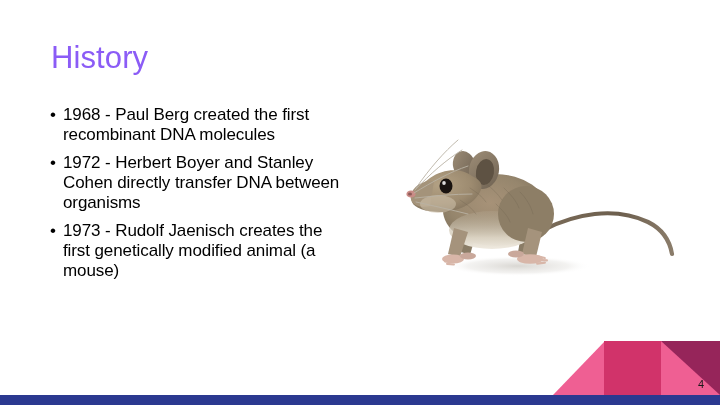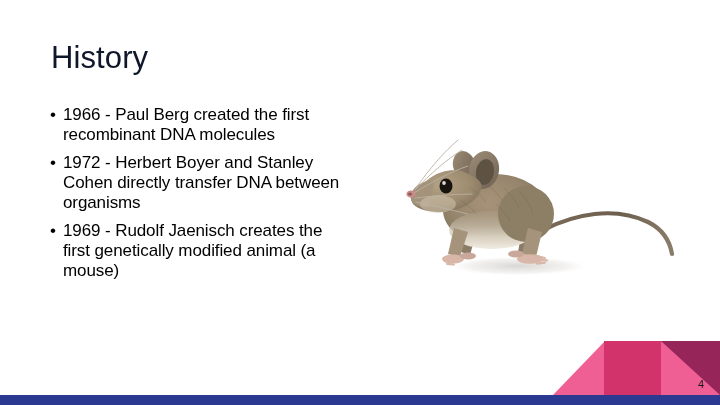--- a/index.html
+++ b/index.html
@@ -22,21 +22,21 @@
   }
 
   
   #slide-title {
     position: absolute;
     left: 51px;
     top: 40px;
     font-size: 31px;
     line-height: 36px;
     font-weight: 400;
-    color: #0f172a;
+    color: #8b5cf6;
     letter-spacing: 0.1px;
     white-space: nowrap;
   }
 
   
   #body-list {
     position: absolute;
     left: 48px;
     top: 105px;
     width: 300px;
@@ -132,29 +132,29 @@
 </head>
 <body>
 
 <div id="slide">
 
   <div id="slide-title">History</div>
 
   <ul id="body-list">
     <li class="bullet-item">
       <span class="bullet-dot">•</span>
-      <span>1966 - Paul Berg created the first recombinant DNA molecules</span>
+      <span>1968 - Paul Berg created the first recombinant DNA molecules</span>
     </li>
     <li class="bullet-item">
       <span class="bullet-dot">•</span>
       <span>1972 - Herbert Boyer and Stanley Cohen directly transfer DNA between organisms</span>
     </li>
     <li class="bullet-item">
       <span class="bullet-dot">•</span>
-      <span>1969 - Rudolf Jaenisch creates the first genetically modified animal (a mouse)</span>
+      <span>1973 - Rudolf Jaenisch creates the first genetically modified animal (a mouse)</span>
     </li>
   </ul>
 
   <div id="mouse-photo">
     <svg width="300" height="170" viewBox="0 0 300 170" xmlns="http://www.w3.org/2000/svg">
       <defs>
         <radialGradient id="bodyFur" cx="45%" cy="40%" r="70%">
           <stop offset="0%" stop-color="#a79madd"></stop>
           <stop offset="0%" stop-color="#a79278"></stop>
           <stop offset="55%" stop-color="#96866d"></stop>

